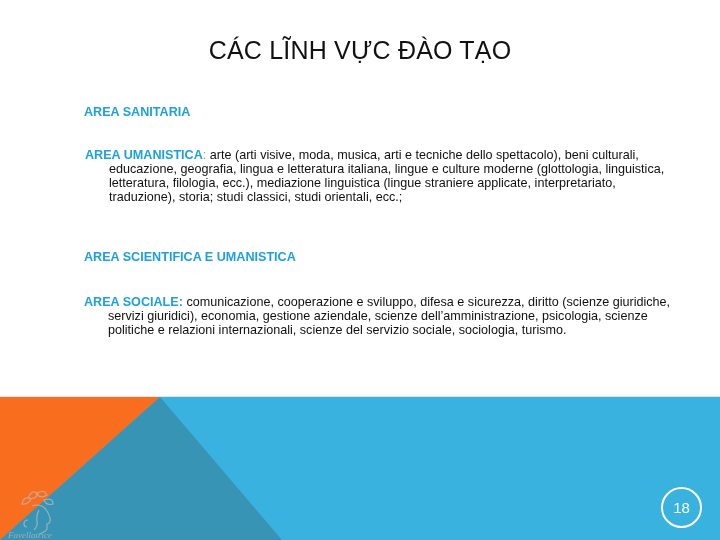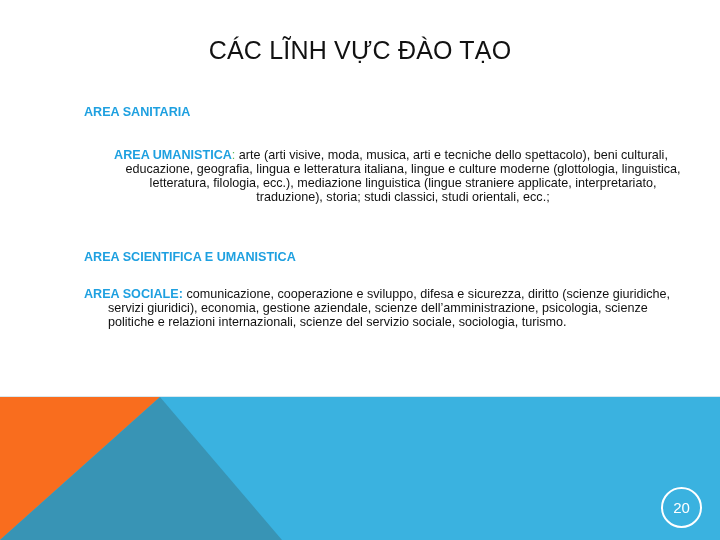--- a/index.html
+++ b/index.html
@@ -21,23 +21,23 @@
     }
     .para {
       padding-left: 24px; text-indent: -24px;
       margin: 12px;
     }
     .heading { color: #1ea0e0; font-weight: bold; }
     .colon-green { color: #5cb85c; }
     .colon-blue { color: #1ea0e0; font-weight: bold; }
 
     .p-sanitaria { position: absolute; top: 3px; left: 0; width: 590px; }
-    .p-umanistica { position: absolute; top: 46px; left: 12px; width: 590px; text-align: center; }
+    .p-umanistica { position: absolute; top: 46px; left: 1px; width: 590px; }
     .p-scientifica { position: absolute; top: 148px; left: 0; width: 590px; }
-    .p-sociale { position: absolute; top: 185px; left: 0; width: 590px; }
+    .p-sociale { position: absolute; top: 193px; left: 0; width: 590px; }
 
     .band { position: absolute; left: 0; top: 397px; width: 720px; height: 143px; overflow: hidden; }
     .band svg { display: block; }
     .band-line { position: absolute; left: 0; top: 396px; width: 720px; height: 1px; background: #d8e8ef; }
 
     .page-num {
       position: absolute; left: 661px; top: 487px; width: 41px; height: 41px;
       border: 2px solid #ffffff; border-radius: 50%;
       color: #ffffff; font-size: 15px; text-align: center; line-height: 37px;
       font-family: "Liberation Sans", sans-serif;
@@ -74,15 +74,29 @@
   <div class="band-line"></div>
 
   <div class="band">
     <svg width="720" height="143" viewBox="0 0 720 143">
       <rect x="0" y="0" width="720" height="143" fill="#3ab2e0"></rect>
       <polygon points="0,0 160,0 0,143" fill="#f96d1e"></polygon>
       <polygon points="160,0 282,143 0,143" fill="#3894b5"></polygon>
     </svg>
   </div>
 
+  <div class="logo">
+    <svg width="60" height="60" viewBox="0 0 60 60">
+      <g fill="none" stroke="#b9b9b9" stroke-width="1.2">
+        <path d="M20 18 q5 -10 10 -4 q-3 6 -10 4z"></path>
+        <path d="M14 24 q2 -9 9 -5 q-3 6 -9 5z"></path>
+        <path d="M28 14 q8 -6 11 1 q-6 4 -11 -1z"></path>
+        <path d="M36 20 q9 -3 9 4 q-7 2 -9 -4z"></path>
+        <path d="M24 26 q4 -2 10 0 q6 4 8 12 q1 5 -3 6 l0 5 q-3 4 -8 5"></path>
+        <path d="M31 30 q-3 6 -2 12 q1 4 -3 8"></path>
+        <path d="M20 40 q-4 0 -4 4 q0 3 3 3"></path>
+      </g>
+      <text x="0" y="58" font-size="9" font-style="italic" fill="#b9b9b9" font-family="Liberation Serif, serif">Favellatrice</text>
+    </svg>
+  </div>
 
-  <div class="page-num">20</div>
+  <div class="page-num">18</div>
 </div>
 
 </body></html>

